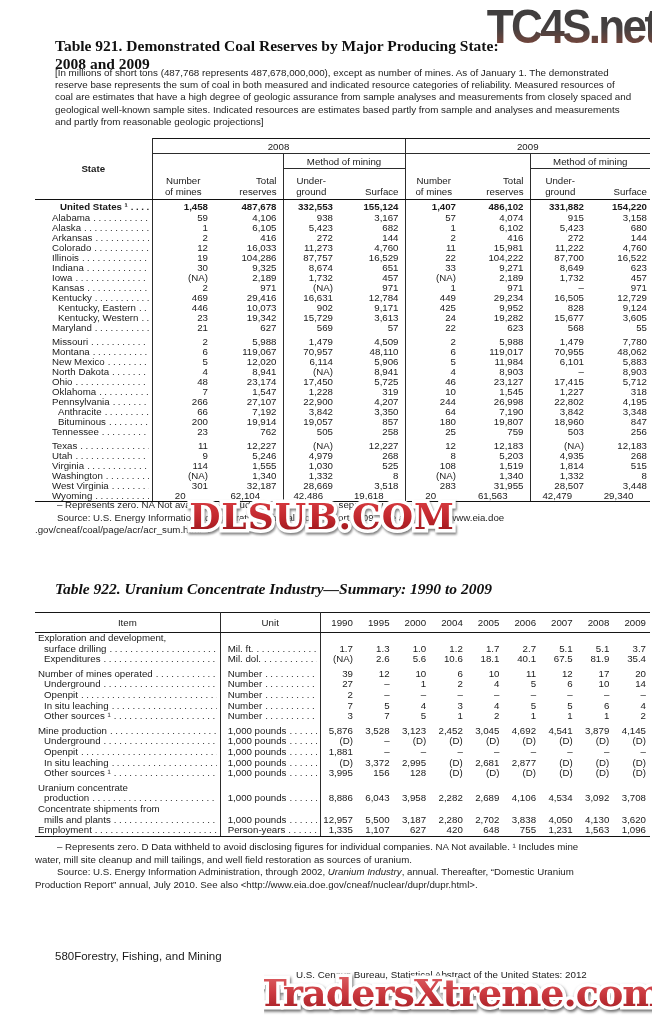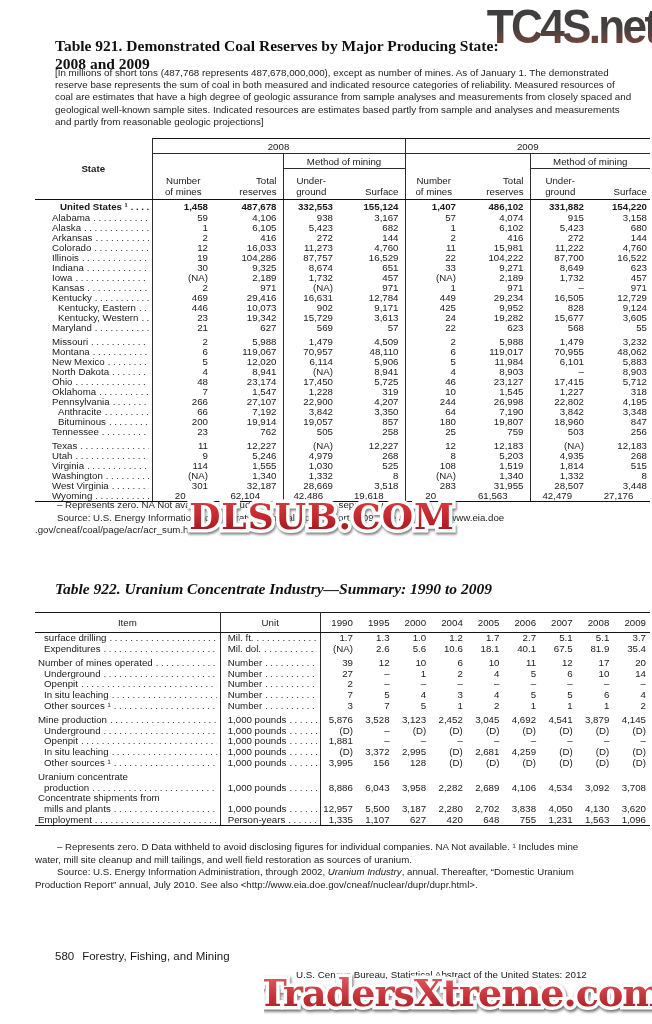--- a/index.html
+++ b/index.html
@@ -52,21 +52,21 @@
   .unit-cell{padding-left:7px;}
   .num4{text-align:right;padding-right:4px;white-space:nowrap;}
   
   .footnotes{position:absolute;font-size:9.7px;line-height:12.6px;color:#1d1d1d;}
   .fn921{left:35px;top:499px;width:612px;}
   .fn922{left:35px;top:841px;width:612px;}
   .fn-line{white-space:nowrap;}
   .fn-indent{padding-left:22px;}
   
   .pg-foot-left{position:absolute;left:55px;top:950px;font-size:11.5px;color:#1a1a1a;
-                display:flex;gap:8px;}
+                display:flex;gap:0;}
   .pg-foot-right{position:absolute;left:296px;top:969px;font-size:9.8px;color:#1a1a1a;
                  white-space:nowrap;}
   
   .wm-tc4s{position:absolute;top:-2px;right:-4px;z-index:60;
            font-family:"Liberation Sans",sans-serif;font-weight:bold;
            font-size:49px;letter-spacing:-3px;transform:scaleX(.9);transform-origin:right top;
            color:#4e413d;filter:blur(.35px);}
   @supports ((-webkit-background-clip:text) or (background-clip:text)){
     .wm-tc4s{background:linear-gradient(180deg,#3d3d3d 10%,#454040 55%,#74463c 82%,#8a564a 100%);
              -webkit-background-clip:text;background-clip:text;color:transparent;}
@@ -353,21 +353,21 @@
               <span class="leader">......................................................................</span>
             </div>
           </td>
           <td class="num">2</td>
           <td class="num bR">5,988</td>
           <td class="num">1,479</td>
           <td class="num bR">4,509</td>
           <td class="num">2</td>
           <td class="num bR">5,988</td>
           <td class="num">1,479</td>
-          <td class="num" style="padding-right: 3px;">3,232</td>
+          <td class="num" style="padding-right: 3px;">7,780</td>
         </tr>
         <tr>
           <td class="bR">
             <div class="lblwrap ind0">
               <span class="st-lbl">Montana</span>
               <span class="leader">......................................................................</span>
             </div>
           </td>
           <td class="num">6</td>
           <td class="num bR">119,067</td>
@@ -604,21 +604,21 @@
               <span class="leader">......................................................................</span>
             </div>
           </td>
           <td class="num">20</td>
           <td class="num bR">62,104</td>
           <td class="num">42,486</td>
           <td class="num bR">19,618</td>
           <td class="num">20</td>
           <td class="num bR">61,563</td>
           <td class="num">42,479</td>
-          <td class="num" style="padding-right: 3px;">27,176</td>
+          <td class="num" style="padding-right: 3px;">29,340</td>
         </tr>
       </tbody>
   </table>
 
   <div class="footnotes fn921" id="fn921">
       <div class="fn-line fn-indent">– Represents zero. NA Not available. ¹ Includes states not shown separately.</div>
       <div class="fn-line fn-indent">Source: U.S. Energy Information Administration, Annual Coal Report 2009. See also &lt;http://www.eia.doe</div>
       <div class="fn-line">.gov/cneaf/coal/page/acr/acr_sum.html&gt;.</div>
     </div>
 
@@ -651,20 +651,33 @@
           <th class="num4">2004</th>
           <th class="num4">2005</th>
           <th class="num4">2006</th>
           <th class="num4">2007</th>
           <th class="num4">2008</th>
           <th class="num4">2009</th>
         </tr>
     </thead>
     <tbody id="uranium-body">
         <tr>
+          <td class="bR it0"><span>Exploration and development,</span></td>
+          <td class="bR"></td>
+          <td class=""></td>
+          <td class=""></td>
+          <td class=""></td>
+          <td class=""></td>
+          <td class=""></td>
+          <td class=""></td>
+          <td class=""></td>
+          <td class=""></td>
+          <td class=""></td>
+        </tr>
+        <tr>
           <td class="bR">
             <div class="lblwrap it1">
               <span>surface drilling</span>
               <span class="leader">......................................................................</span>
             </div>
           </td>
           <td class="bR unit-cell">
             <div class="lblwrap">
               <span>Mil. ft.</span>
               <span class="leader">......................................................................</span>
@@ -924,21 +937,21 @@
             <div class="lblwrap">
               <span>1,000 pounds</span>
               <span class="leader">......................................................................</span>
             </div>
           </td>
           <td class="num4">(D)</td>
           <td class="num4">3,372</td>
           <td class="num4">2,995</td>
           <td class="num4">(D)</td>
           <td class="num4">2,681</td>
-          <td class="num4">4,259</td>
+          <td class="num4">2,877</td>
           <td class="num4">(D)</td>
           <td class="num4">(D)</td>
           <td class="num4">(D)</td>
         </tr>
         <tr>
           <td class="bR">
             <div class="lblwrap it1">
               <span>Other sources ¹</span>
               <span class="leader">......................................................................</span>
             </div>

